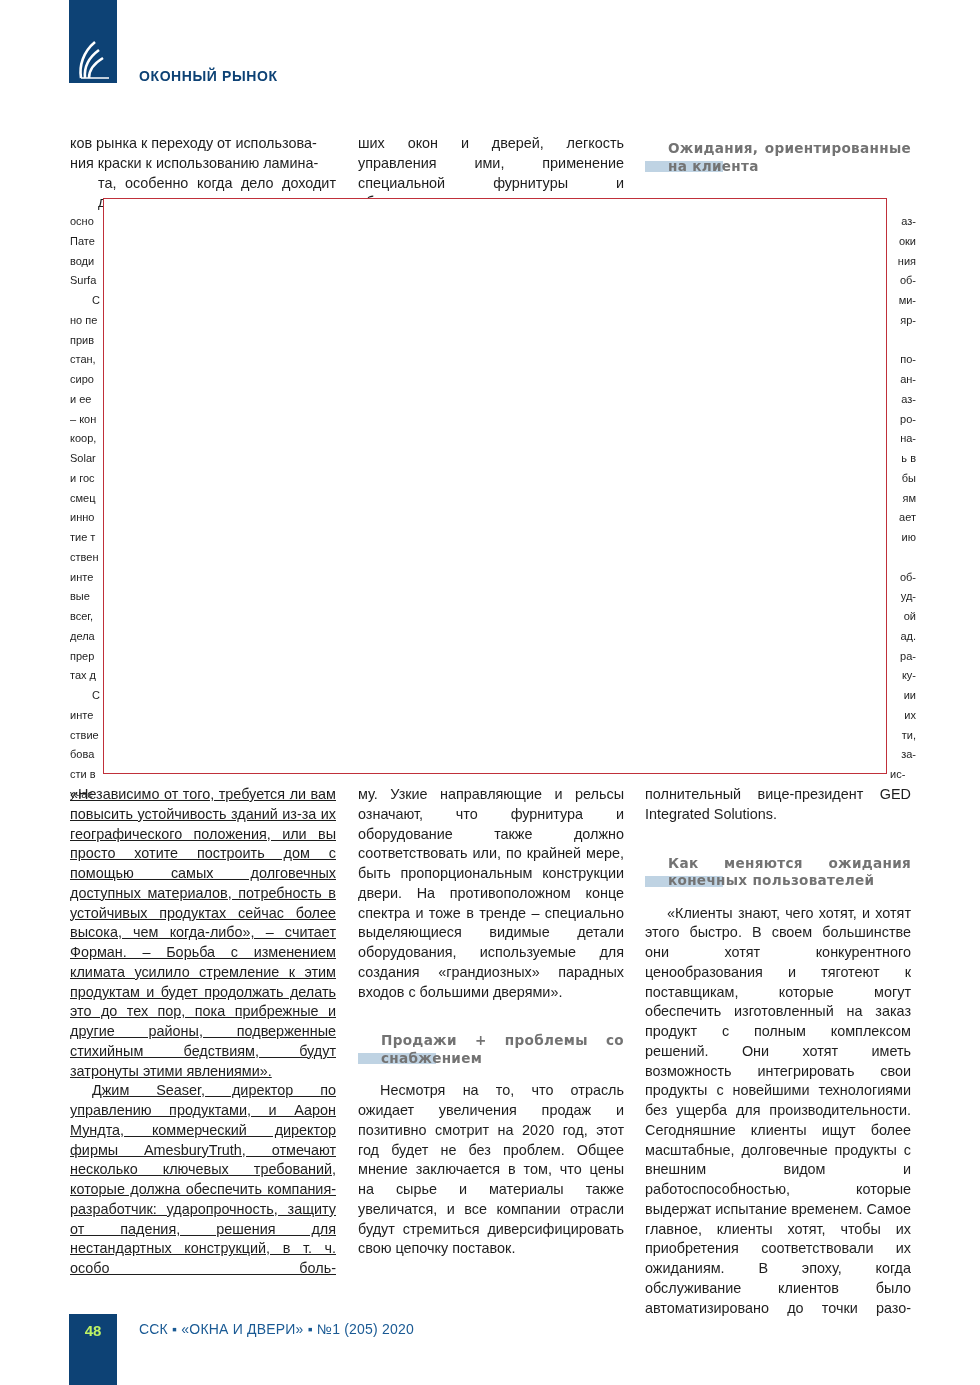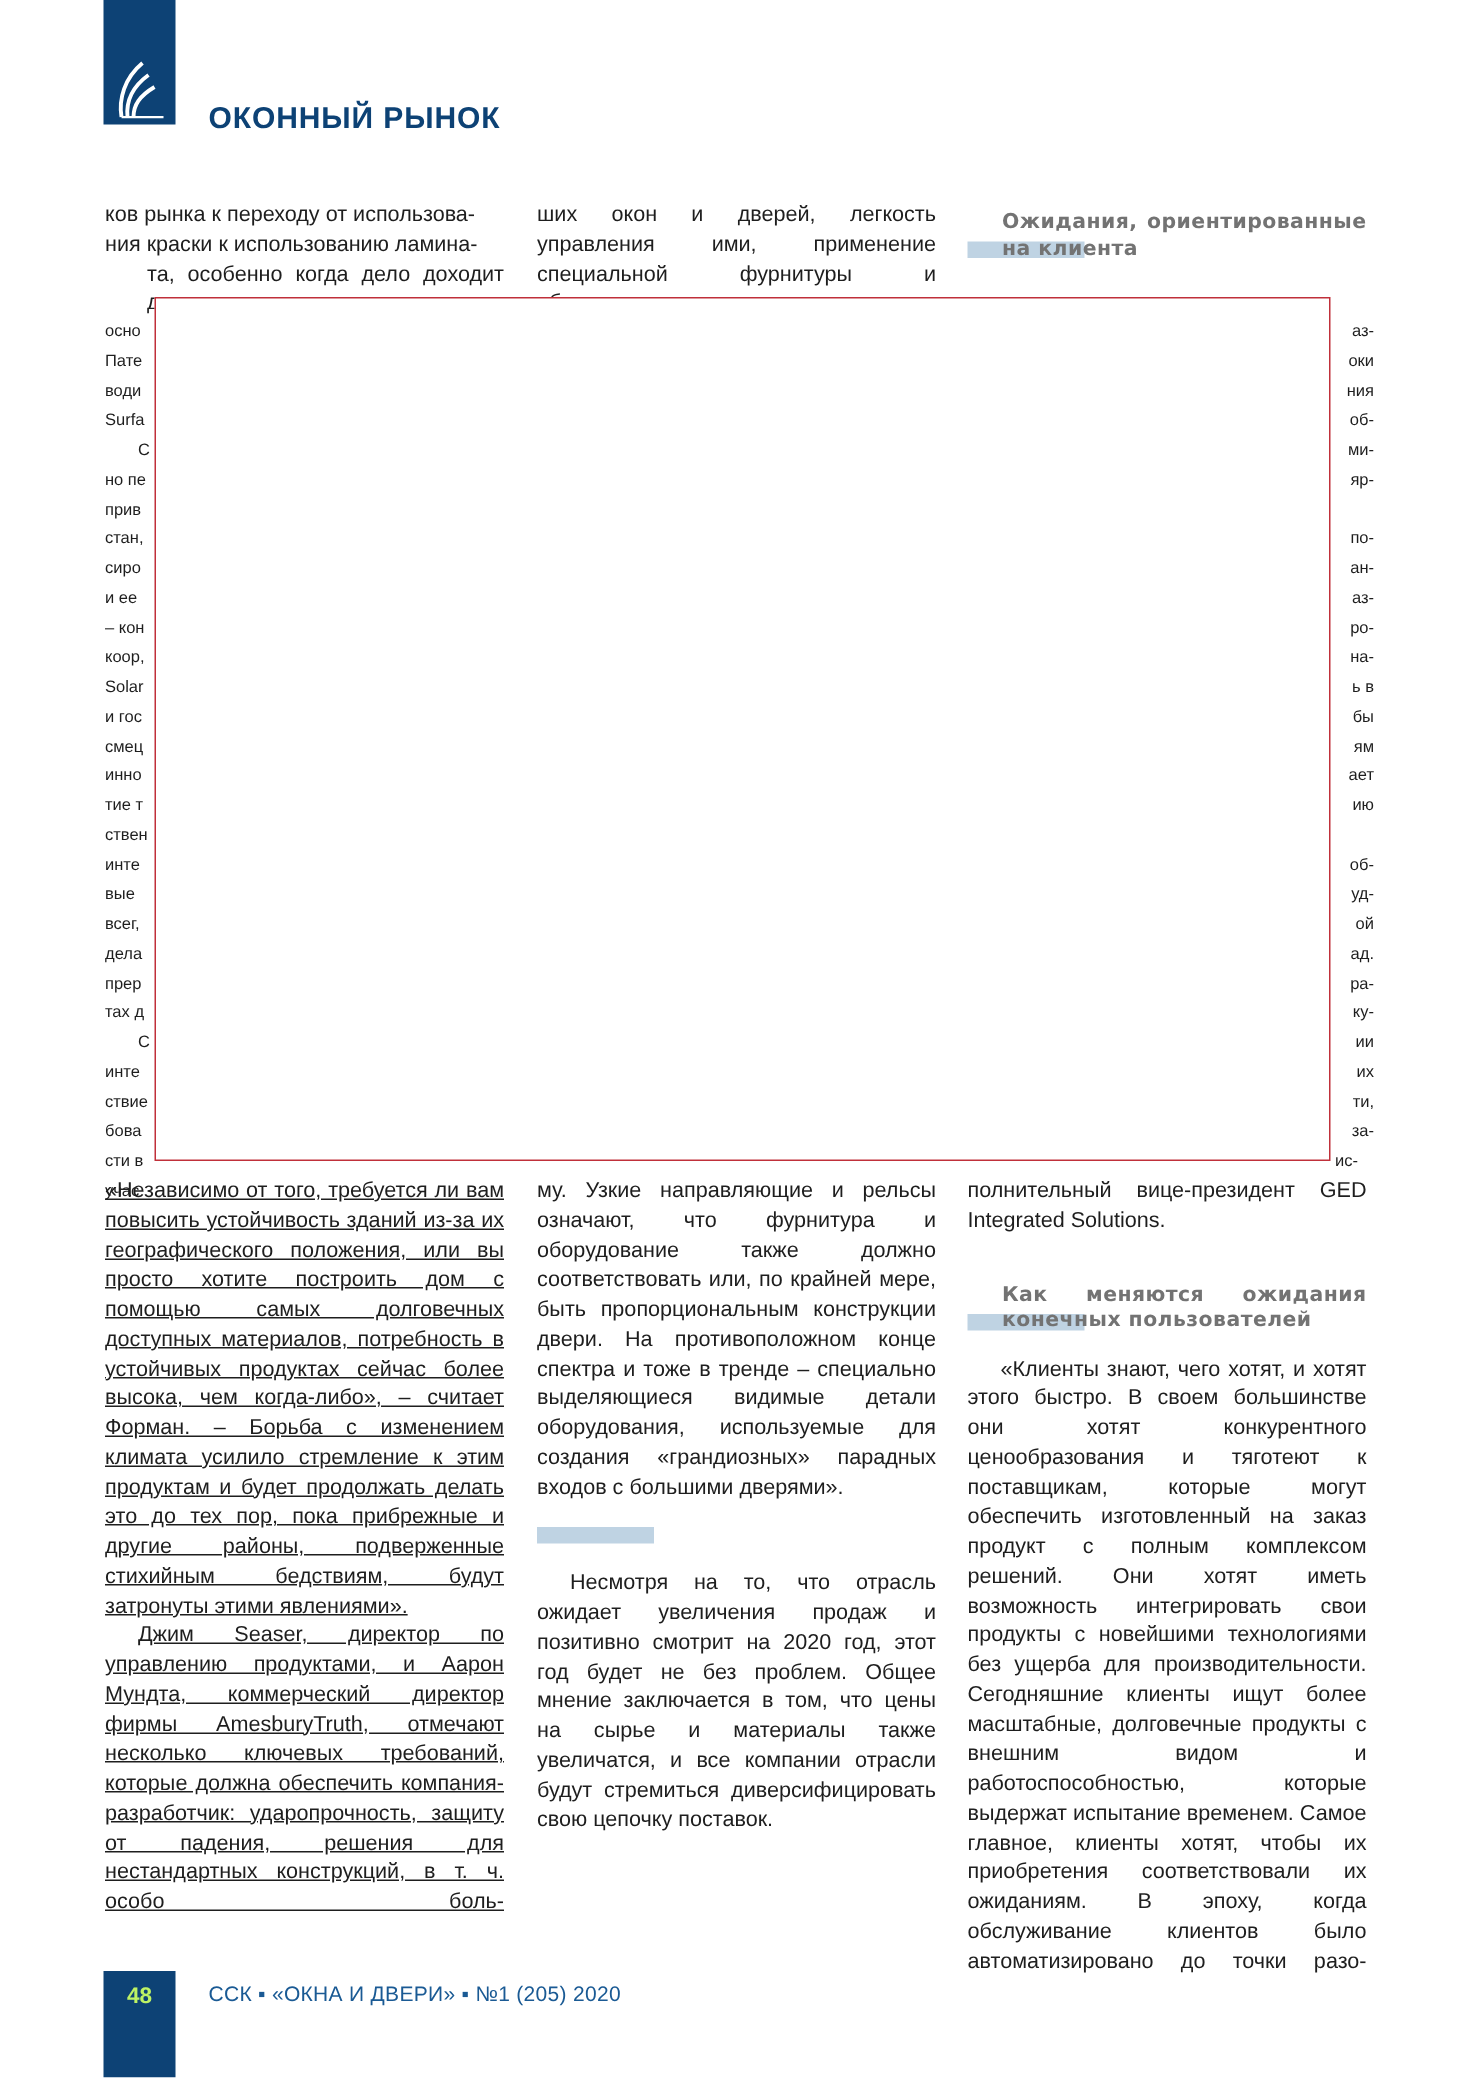--- a/index.html
+++ b/index.html
@@ -1,20 +1,20 @@
 <!DOCTYPE html>
 <html><head>
 <meta charset="utf-8">
 <style>
   html, body { margin:0; padding:0; background:#ffffff; }
   body { width:980px; height:1385px; position:relative; overflow:hidden;
          font-family:"Liberation Sans", sans-serif; color:#1e1e1e; }
   .brand-block { position:absolute; left:69px; top:0; width:48px; height:83px; background:#0d4275; }
   .brand-block svg { position:absolute; left:6px; top:38px; }
-  .section-title { position:absolute; left:139px; top:68px; font-size:20px; font-weight:bold;
+  .section-title { position:absolute; left:139px; top:68px; font-size:14px; font-weight:bold;
                    color:#0d4275; letter-spacing:0.6px; }
   .col { position:absolute; width:266px; font-size:14.4px; line-height:19.75px; text-align:justify; }
   .col p { margin:0; }
   .col p.ind { text-indent:22px; }
   .col1 { left:70px; top:134px; }
   .col2 { left:358px; top:134px; }
   .col3 { left:645px; top:134px; }
   .frag { position:absolute; font-size:11px; line-height:19.75px; white-space:nowrap; }
   .frag-list-left { left:70px; top:212px; }
   .frag-list-right { left:886px; top:212px; width:30px; text-align:right; }
@@ -85,20 +85,21 @@
 </div>
 
 <div class="col col2">
   <p>ших окон и дверей, легкость управления ими, применение специальной фурнитуры и оборудования.</p>
 </div>
 <div class="col col2" style="top:785px;">
   <p>му. Узкие направляющие и рельсы означают, что фурнитура и оборудование также должно соответствовать или, по крайней мере, быть пропорциональным конструкции двери. На противоположном конце спектра и тоже в тренде – специально выделяющиеся видимые детали оборудования, используемые для создания «грандиозных» парадных входов с большими дверями».</p>
   <div style="height:30px"></div>
   <div class="subhead">
     <div class="bar"></div>
+    <span class="t">Продажи + проблемы со снабжением</span>
   </div>
   <div style="height:14px"></div>
   <p class="ind">Несмотря на то, что отрасль ожидает увеличения продаж и позитивно смотрит на 2020 год, этот год будет не без проблем. Общее мнение заключается в том, что цены на сырье и материалы также увеличатся, и все компании отрасли будут стремиться диверсифицировать свою цепочку поставок.</p>
 </div>
 
 <div class="col col3" style="top:140px;">
   <div class="subhead">
     <div class="bar"></div>
     <span class="t">Ожидания, ориентированные на клиента</span>
   </div>

